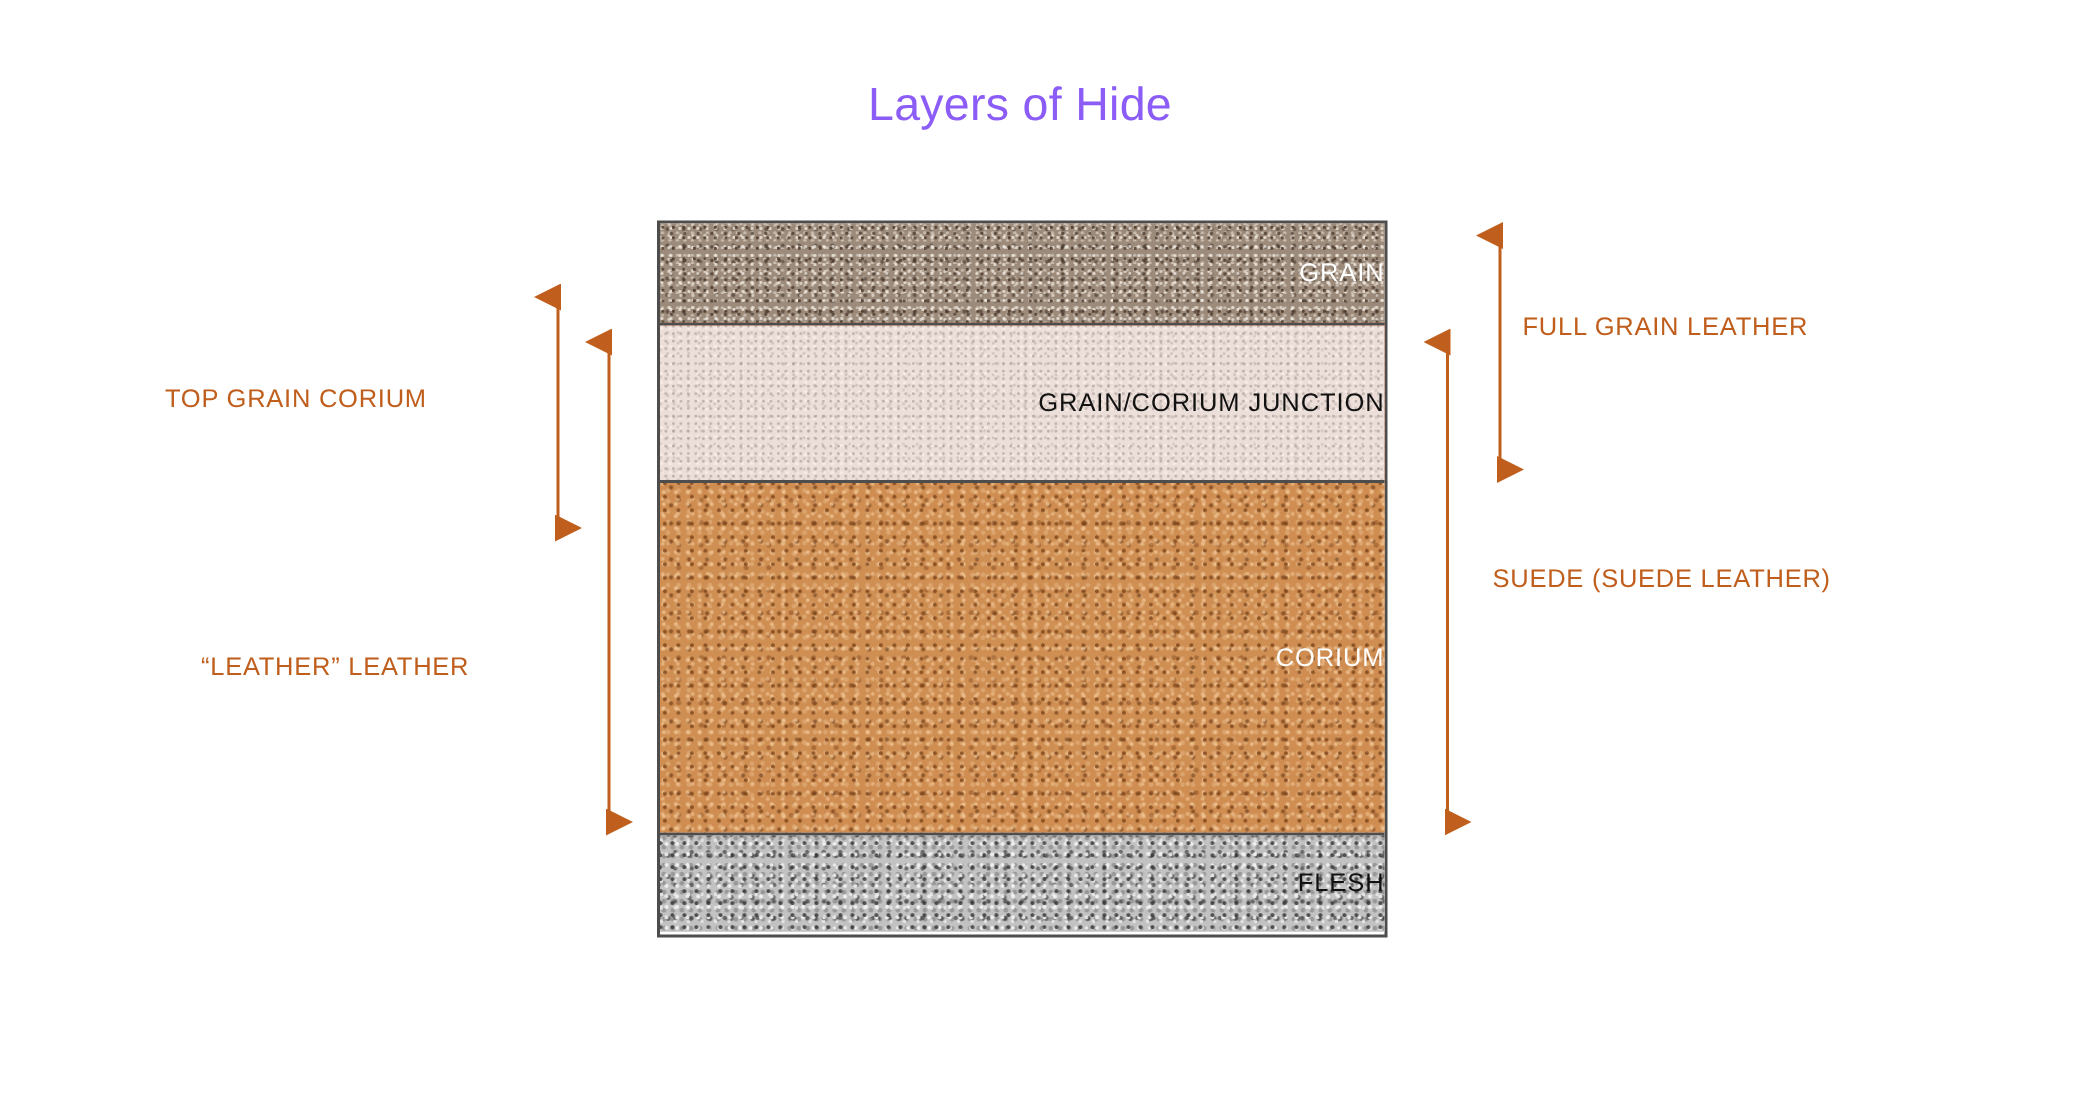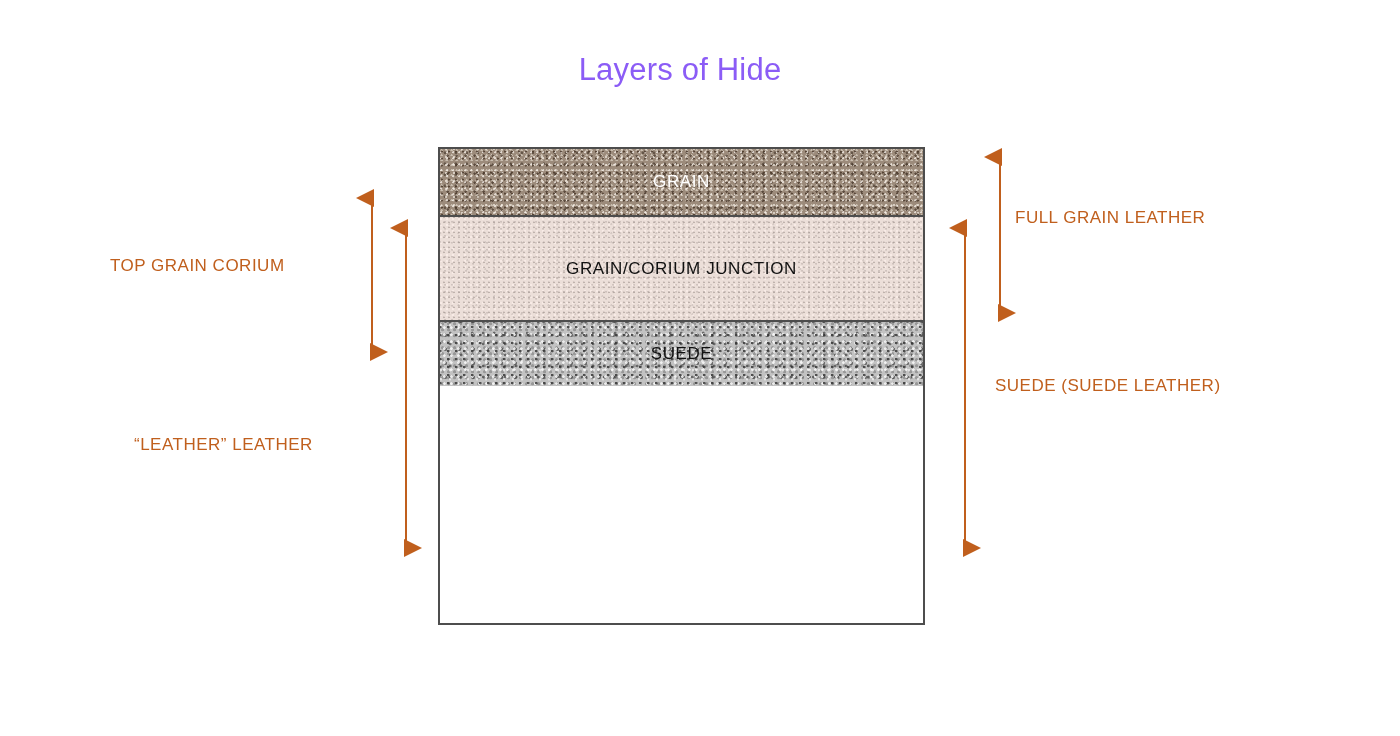--- a/index.html
+++ b/index.html
@@ -39,21 +39,21 @@
     border: 2px solid #4d4d4d;
     box-sizing: border-box;
     background: #ffffff;
   }
   .layer {
     position: relative;
     width: 100%;
     box-sizing: border-box;
     display: flex;
     align-items: center;
-    justify-content: center;
+    justify-content: flex-end;
     overflow: hidden;
   }
   .layer + .layer { border-top: 2px solid #4d4d4d; }
   .layer-label {
     position: relative;
     z-index: 3;
     font-size: 17px;
     letter-spacing: 0.6px;
     white-space: nowrap;
   }
@@ -160,24 +160,28 @@
   <div class="layer" id="layer-grain">
     <div class="tex"></div>
     <span class="layer-label">GRAIN</span>
   </div>
 
   <div class="layer" id="layer-junction">
     <div class="tex"></div>
     <span class="layer-label">GRAIN/CORIUM JUNCTION</span>
   </div>
 
+  <div class="layer" id="layer-corium">
+    <div class="tex"></div>
+    <span class="layer-label">CORIUM</span>
+  </div>
 
   <div class="layer" id="layer-flesh">
     <div class="tex"></div>
-    <span class="layer-label">SUEDE</span>
+    <span class="layer-label">FLESH</span>
   </div>
 
 </div>
 
 <svg id="arrow-layer" viewBox="0 0 1400 736" xmlns="http://www.w3.org/2000/svg">
   <defs>
     <marker id="ah-up" markerWidth="9" markerHeight="9" refX="4.5" refY="8" orient="auto-start-reverse" markerUnits="strokeWidth">
       <path d="M4.5 0 L9 9 L0 9 Z" fill="#c05f1d"></path>
     </marker>
     <marker id="ah-dn" markerWidth="9" markerHeight="9" refX="4.5" refY="8" orient="auto" markerUnits="strokeWidth">

